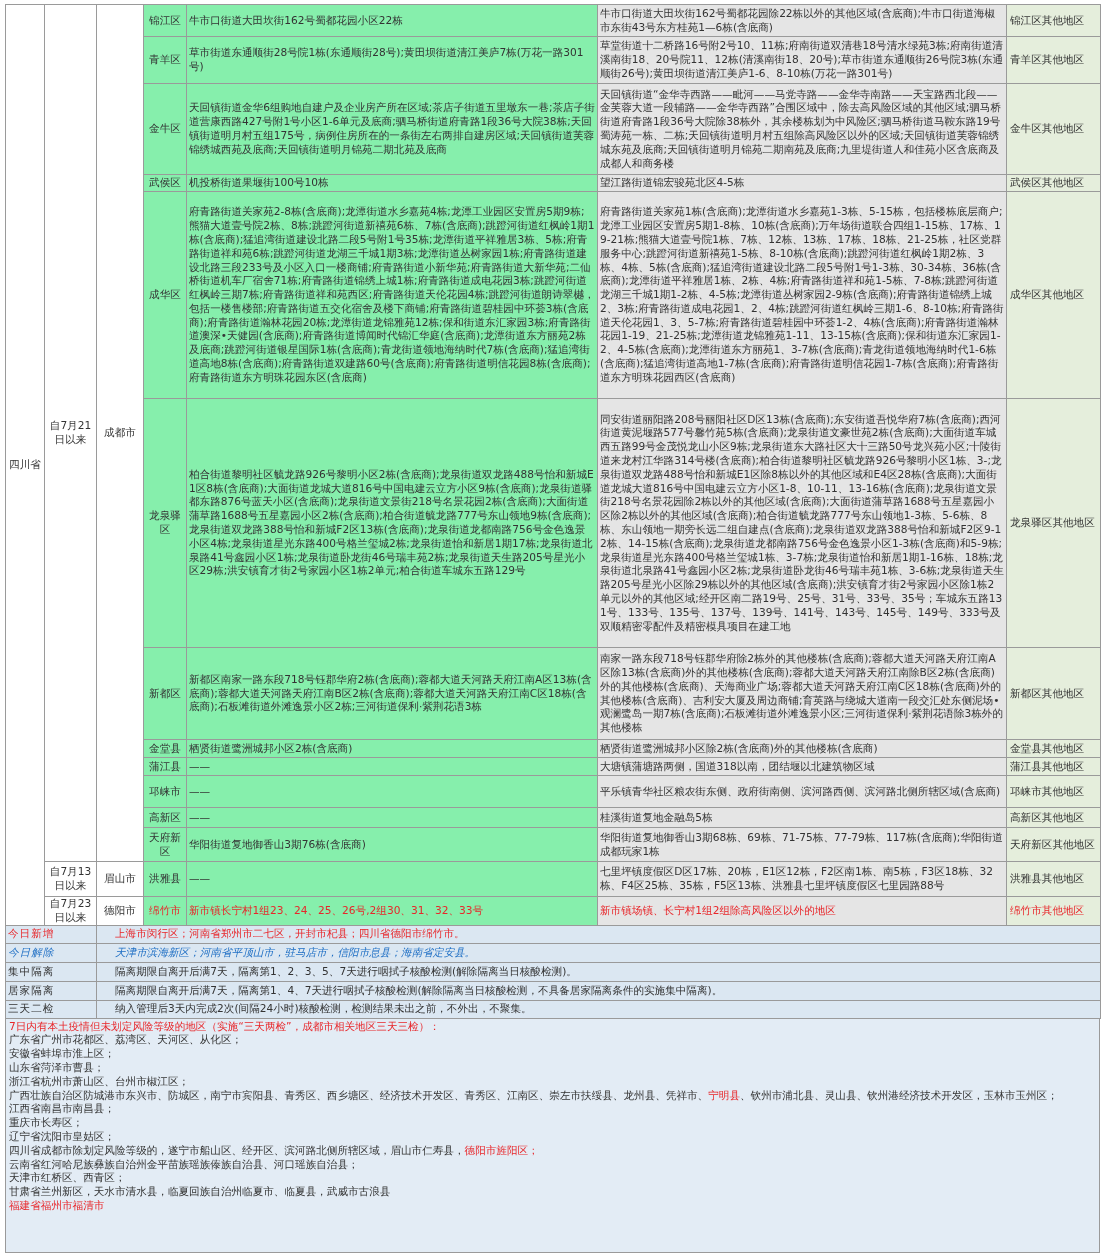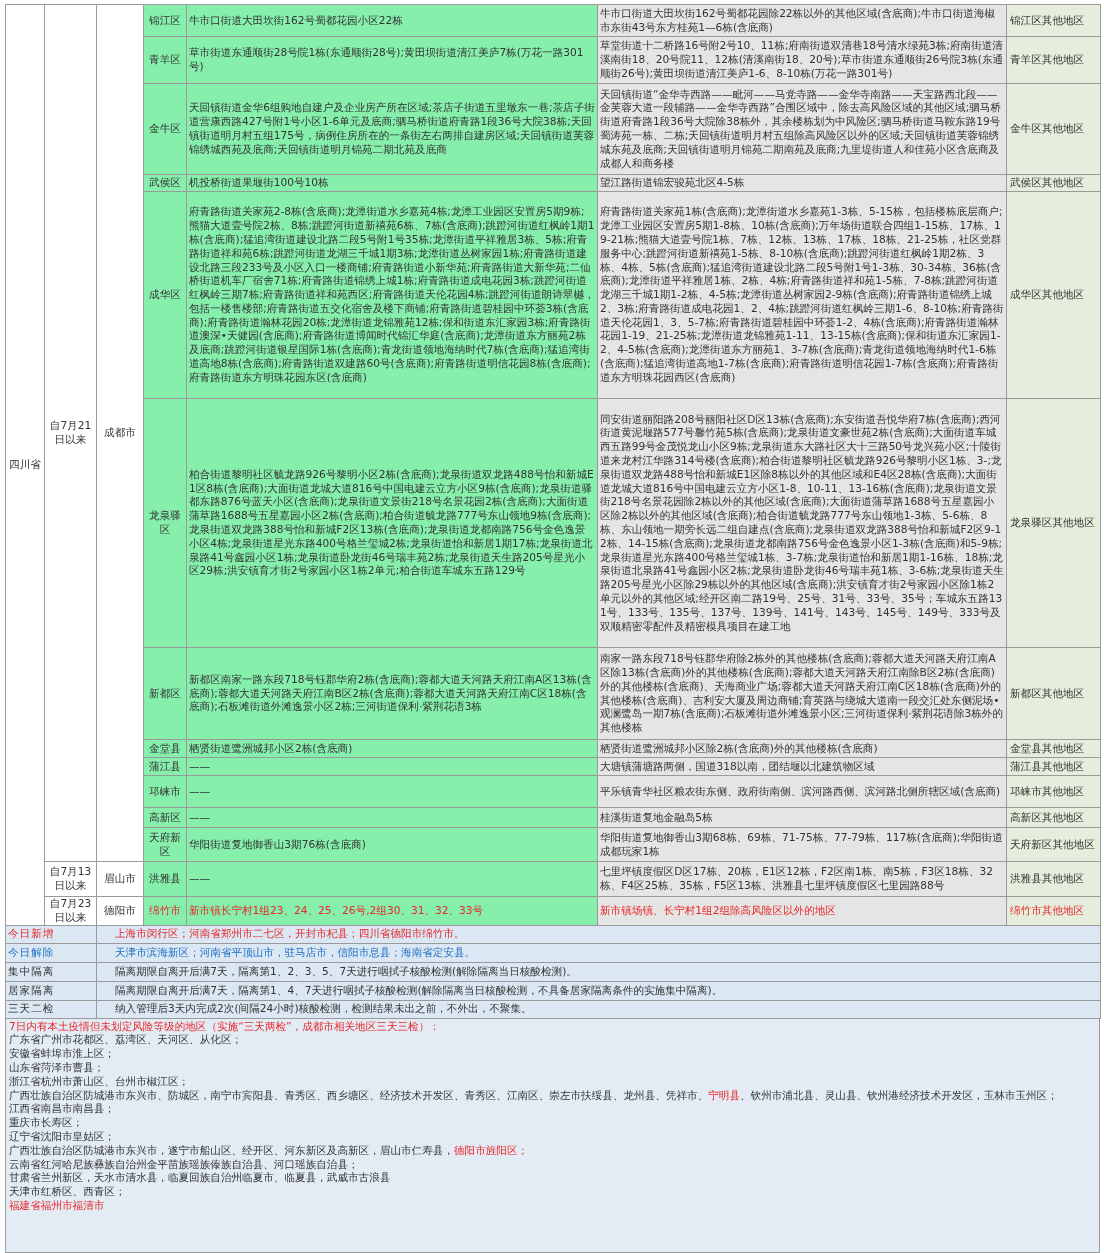--- a/index.html
+++ b/index.html
@@ -7,21 +7,21 @@
        font-family:"DejaVu Sans","Liberation Sans",sans-serif;font-size:10.6px;color:#333;}
   .sheet{position:absolute;left:5px;top:4px;width:1095px;}
   table{border-collapse:collapse;table-layout:fixed;width:1095px;}
   td{border:1px solid #9a9a9a;padding:0 2px;line-height:13.8px;vertical-align:middle;overflow:hidden;word-break:break-all;}
   td.prov,td.date,td.city{background:#ffffff;text-align:center;}
   td.dist{background:#86efac;text-align:center;padding:0 1px;}
   td.high{background:#86efac;}
   td.med{background:#e5e5e5;}
   td.low{background:#e5eedc;padding-left:3px;}
   .red{color:#e8262a;}
-  .blue{color:#1f6fc4;}
+  .blue{color:#1f6fc4;font-style:italic;}
   td.nlabel{background:#dbe7f2;text-align:left;letter-spacing:1px;}
   td.ntext{background:#dbe7f2;padding-left:18px;}
   .footer{border:1px solid #9a9a9a;border-top:none;background:#e3ecf5;height:234px;padding:1px 3px;box-sizing:border-box;line-height:13.8px;}
   .footer .title{color:#e8262a;font-weight:normal;}
   .footer .line{white-space:normal;}
 </style>
 </head>
 <body>
 
 <div class="sheet">
@@ -168,19 +168,19 @@
 <div class="footer">
   <div class="title">7日内有本土疫情但未划定风险等级的地区（实施“三天两检”，成都市相关地区三天三检）：</div>
   <div class="line"><span>广东省广州市花都区、荔湾区、天河区、从化区；</span></div>
   <div class="line"><span>安徽省蚌埠市淮上区；</span></div>
   <div class="line"><span>山东省菏泽市曹县；</span></div>
   <div class="line"><span>浙江省杭州市萧山区、台州市椒江区；</span></div>
   <div class="line"><span>广西壮族自治区防城港市东兴市、防城区，南宁市宾阳县、青秀区、西乡塘区、经济技术开发区、青秀区、江南区、崇左市扶绥县、龙州县、凭祥市、</span><span class="red">宁明县</span><span>、钦州市浦北县、灵山县、钦州港经济技术开发区，玉林市玉州区；</span></div>
   <div class="line"><span>江西省南昌市南昌县；</span></div>
   <div class="line"><span>重庆市长寿区；</span></div>
   <div class="line"><span>辽宁省沈阳市皇姑区；</span></div>
-  <div class="line"><span>广西壮族自治区防城港市东兴市，遂宁市船山区、经开区、河东新区及高新区，眉山市仁寿县，</span><span class="red">德阳市旌阳区；</span></div>
+  <div class="line"><span>四川省成都市除划定风险等级的，遂宁市船山区、经开区、滨河路北侧所辖区域，眉山市仁寿县，</span><span class="red">德阳市旌阳区；</span></div>
   <div class="line"><span>云南省红河哈尼族彝族自治州金平苗族瑶族傣族自治县、河口瑶族自治县；</span></div>
+  <div class="line"><span>天津市红桥区、西青区；</span></div>
   <div class="line"><span>甘肃省兰州新区，天水市清水县，临夏回族自治州临夏市、临夏县，武威市古浪县</span></div>
-  <div class="line"><span>天津市红桥区、西青区；</span></div>
   <div class="line"><span class="red">福建省福州市福清市</span></div>
 </div>
 </div>
 
 </body></html>

